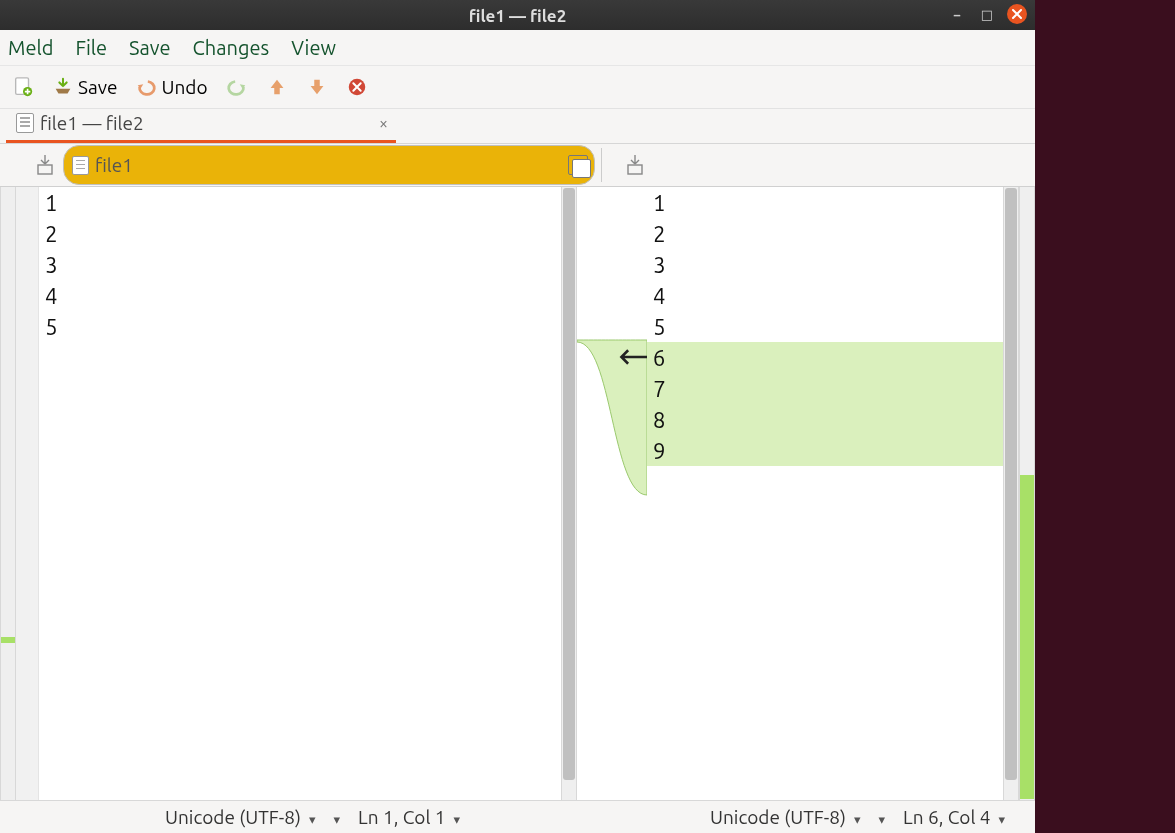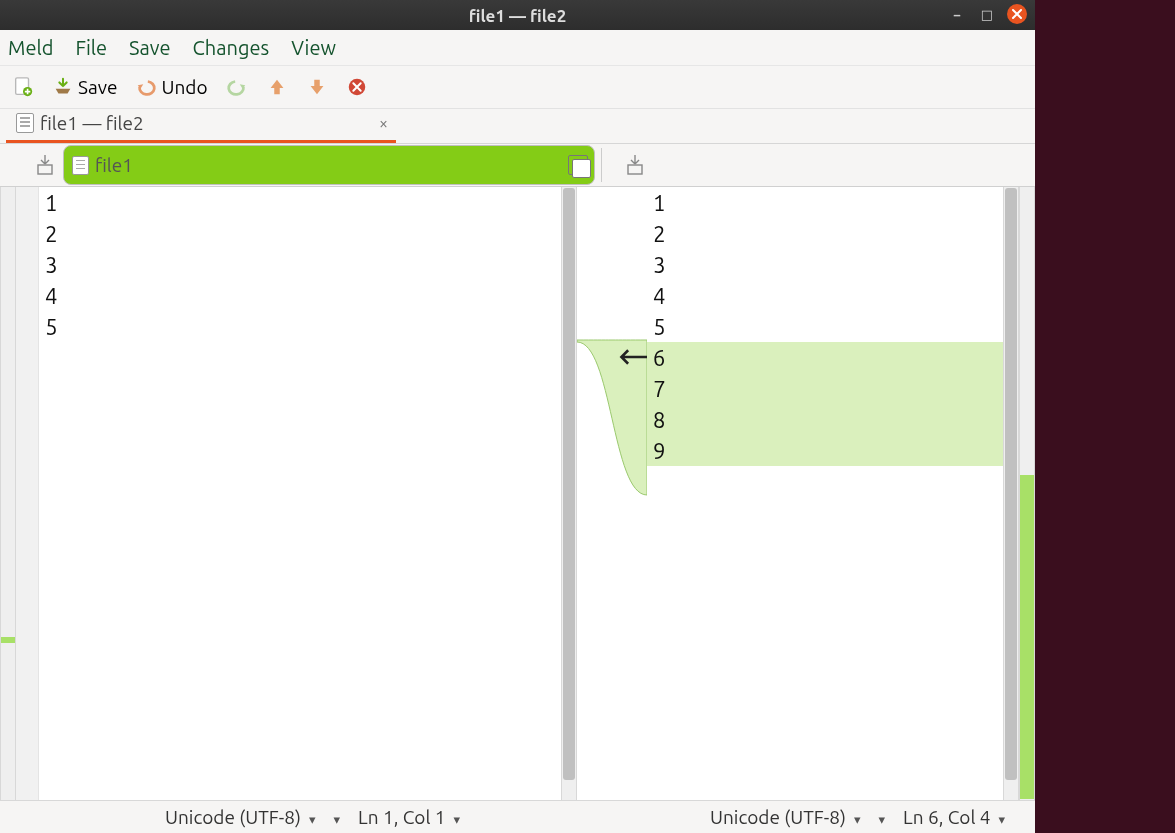--- a/index.html
+++ b/index.html
@@ -132,28 +132,28 @@
   align-items:center;
   gap:8px;
   padding:4px 6px;
 }
 .file-hdr.left { width:560px; padding-left:35px; }
 .file-hdr.right { flex:1; padding-left:23px;}
 .hdr-sep { width:1px; height:34px; background:#ccc; }
 .file-path {
   flex:1;
   border:1px solid #c0c0c0;
-  border-radius:8px;
+  border-radius:16px;
   height:30px;
   display:flex;
   align-items:center;
   padding:4px 8px;
   font-size:19px;
   color:#555;
-  background:#84cc16;
+  background:#eab308;
   gap:6px;
   position:relative;
 }
 .file-path .doc-icon{ width:15px; height:17px; }
 .save-to-icon {
   width:20px;height:24px;display:flex;align-items:center;justify-content:center;color:#888;
 }
 .copy-icon{
   position:absolute; right:6px; width:18px;height:18px; border:1.5px solid #777; border-radius:2px;
 }

